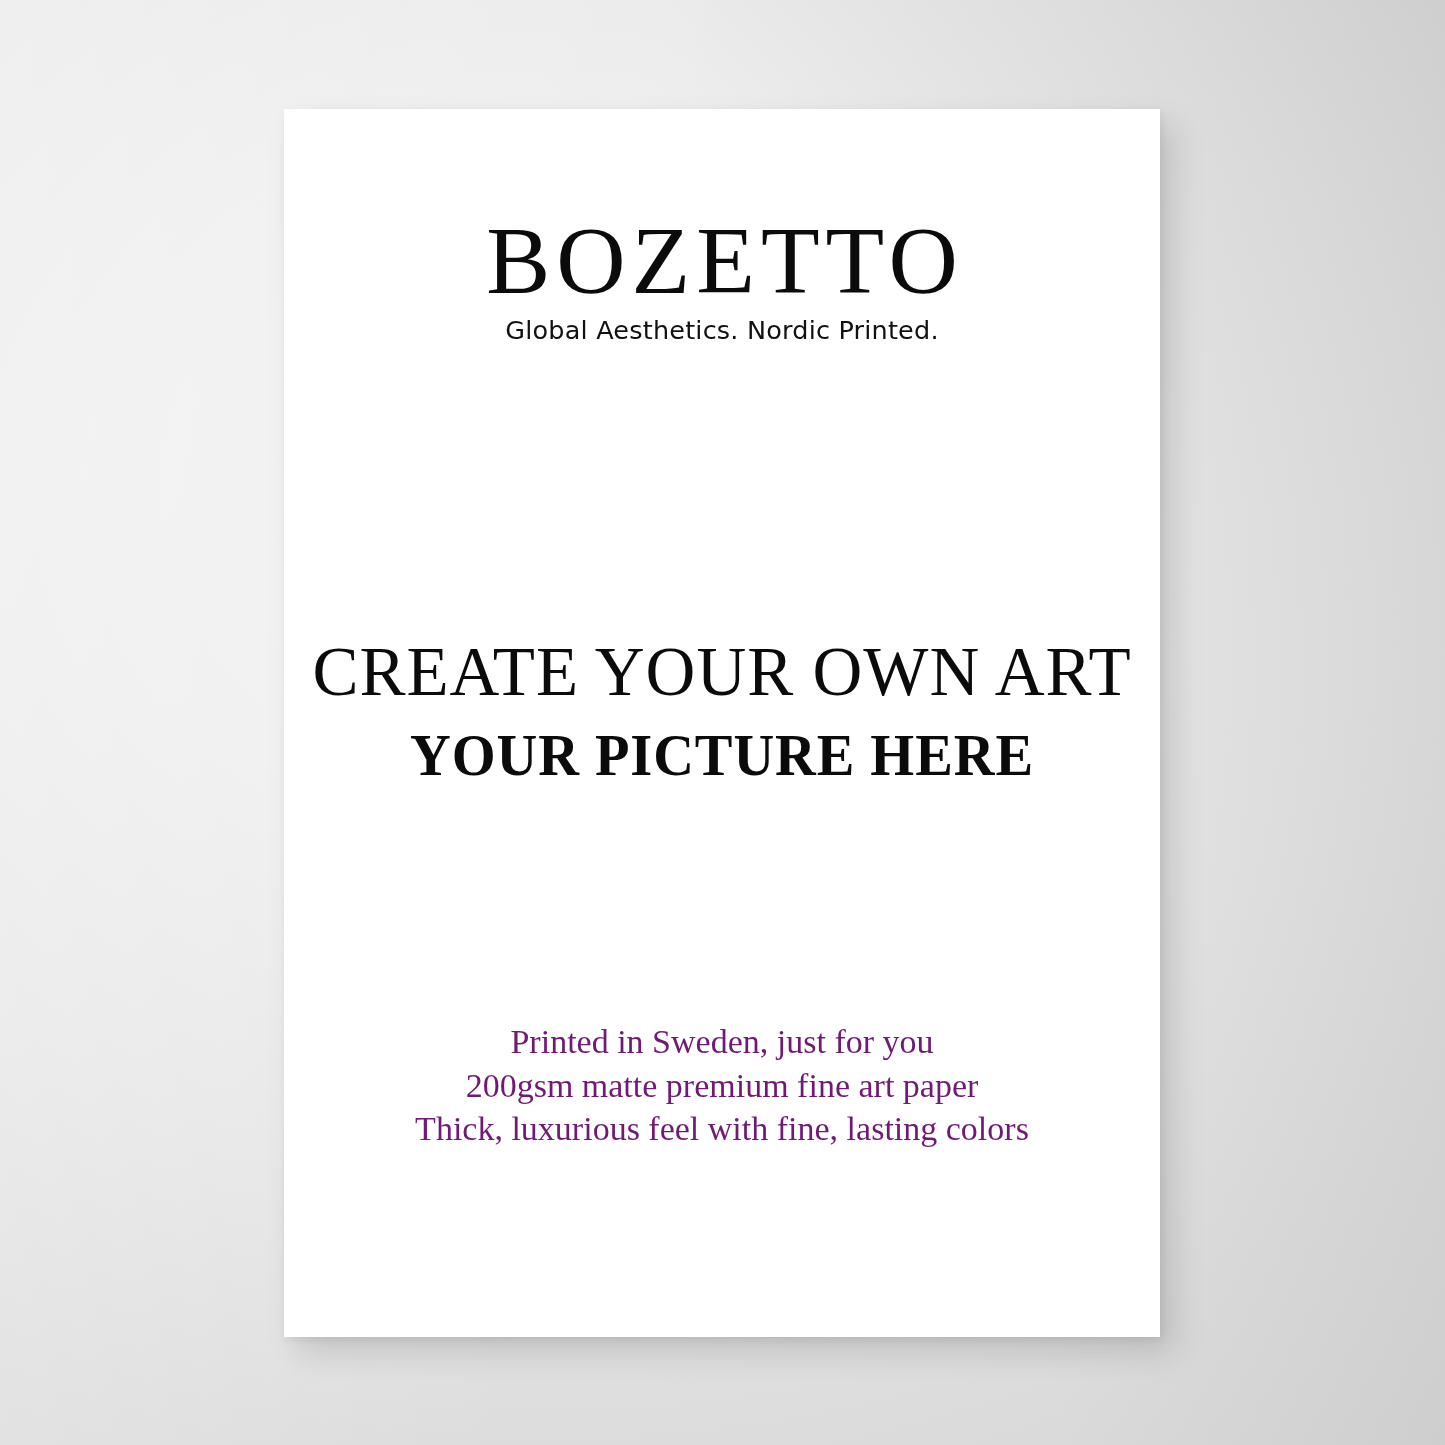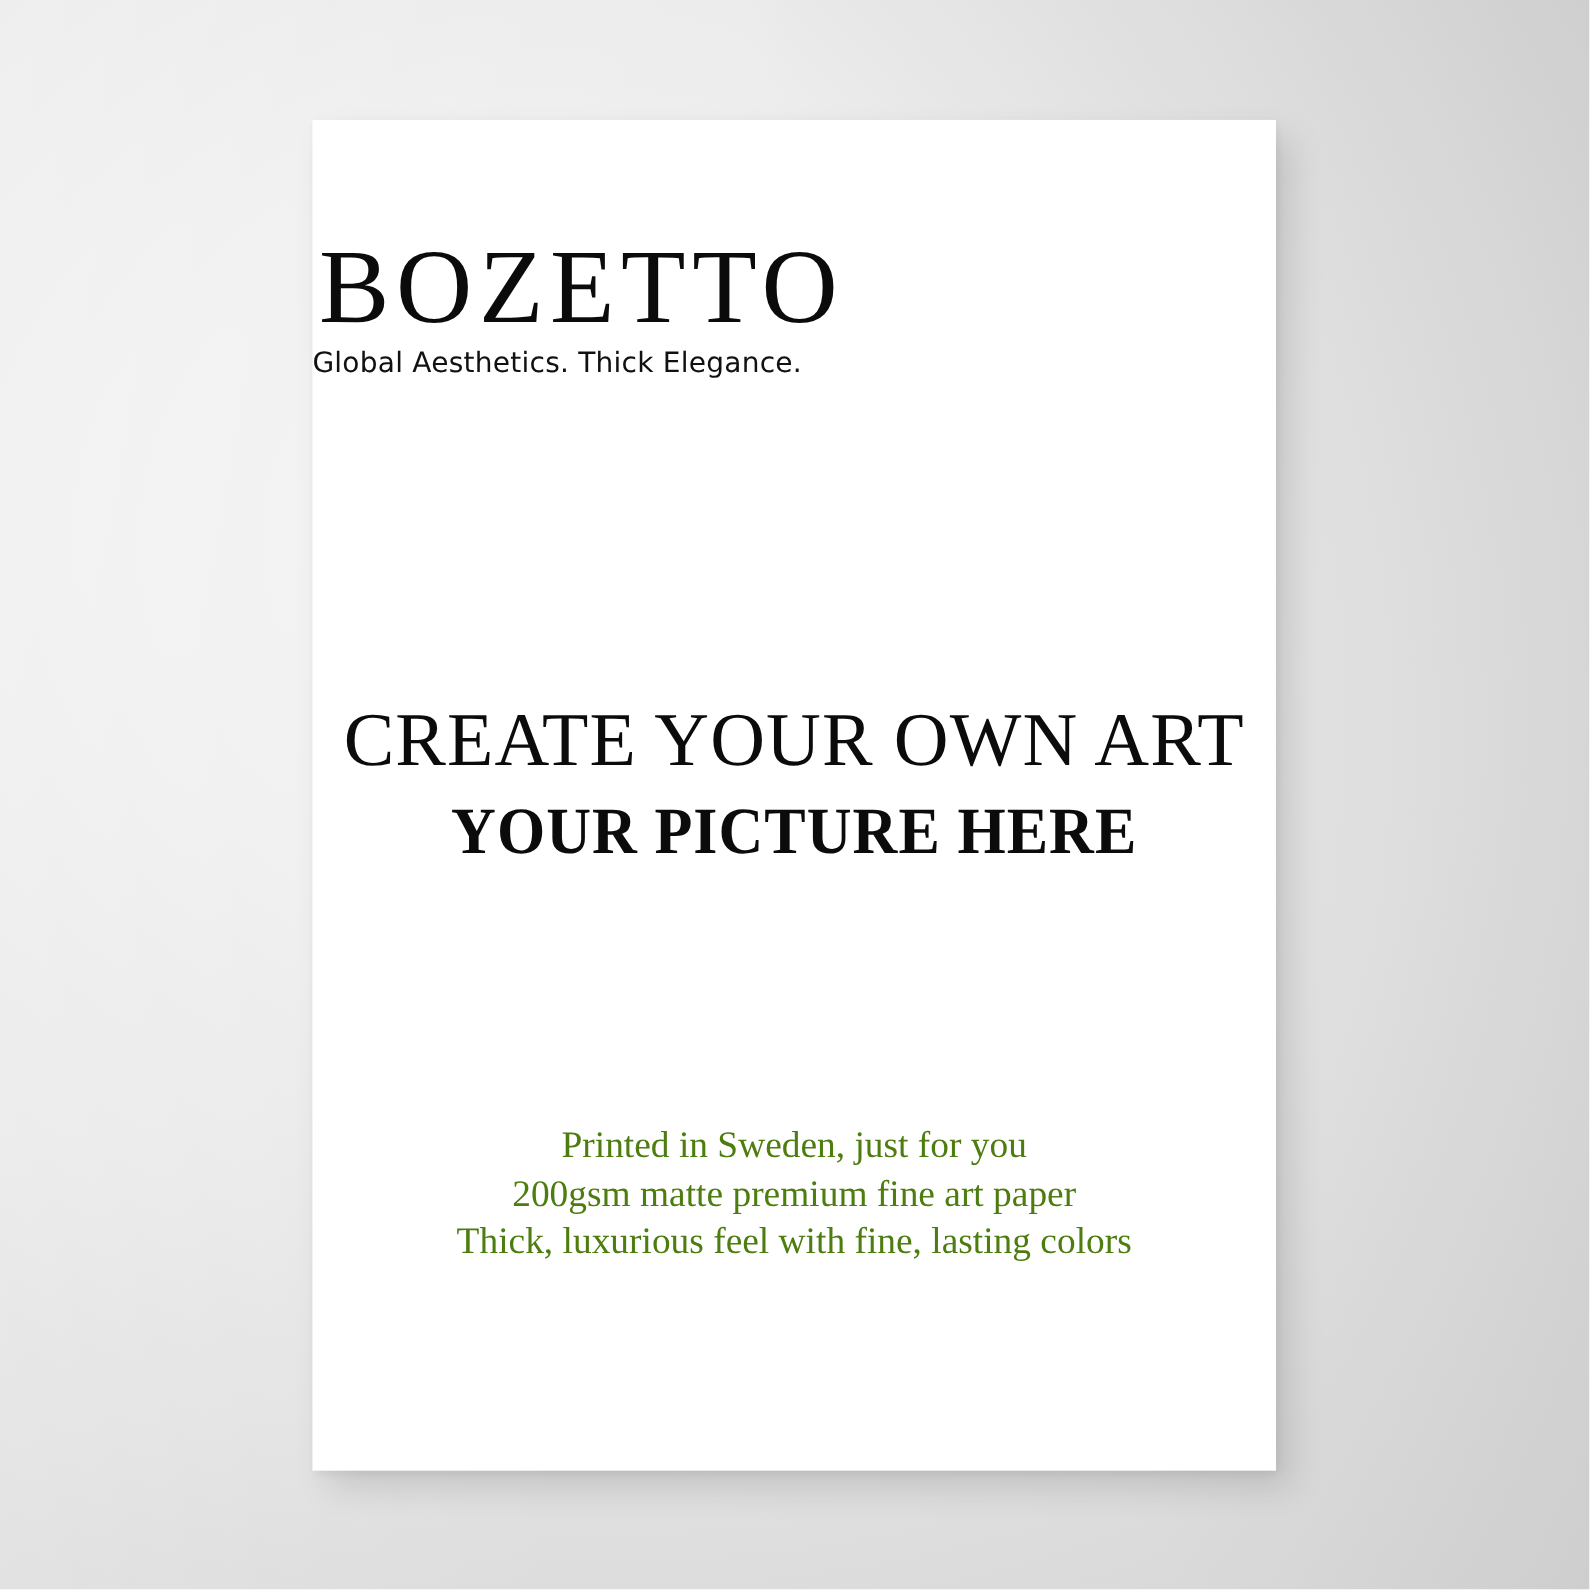--- a/index.html
+++ b/index.html
@@ -56,21 +56,21 @@
     position: absolute;
     inset: 0;
     display: flex;
     flex-direction: column;
     align-items: center;
   }
 
   
   .brand {
     margin-top: 104px;
-    text-align: left;
+    text-align: center;
     width: 100%;
   }
   .brand-name {
     font-family: "Liberation Serif", serif;
     font-size: 96px;
     line-height: 1.0;
     letter-spacing: 6px;
     color: #0b0b0b;
     font-weight: 400;
     margin: 0;
@@ -115,36 +115,36 @@
   
   .specs {
     margin-top: 232px;
     text-align: center;
     width: 100%;
   }
   .spec-line {
     font-family: "Liberation Serif", serif;
     font-size: 34px;
     line-height: 1.28;
-    color: #4d7c0f;
+    color: #701a75;
     font-weight: 400;
     margin: 0;
   }
 </style>
 </head>
 <body>
 
 <div class="stage">
 
   <div class="poster">
     <div class="poster-inner">
 
       <div class="brand">
         <h1 class="brand-name">BOZETTO</h1>
-        <p class="brand-tagline">Global Aesthetics. Thick Elegance.</p>
+        <p class="brand-tagline">Global Aesthetics. Nordic Printed.</p>
       </div>
 
       <div class="headline-block">
         <h2 class="headline-main">CREATE YOUR OWN ART</h2>
         <h3 class="headline-sub">YOUR PICTURE HERE</h3>
       </div>
 
       <div class="specs">
         <p class="spec-line">Printed in Sweden, just for you</p>
         <p class="spec-line">200gsm matte premium fine art paper</p>

